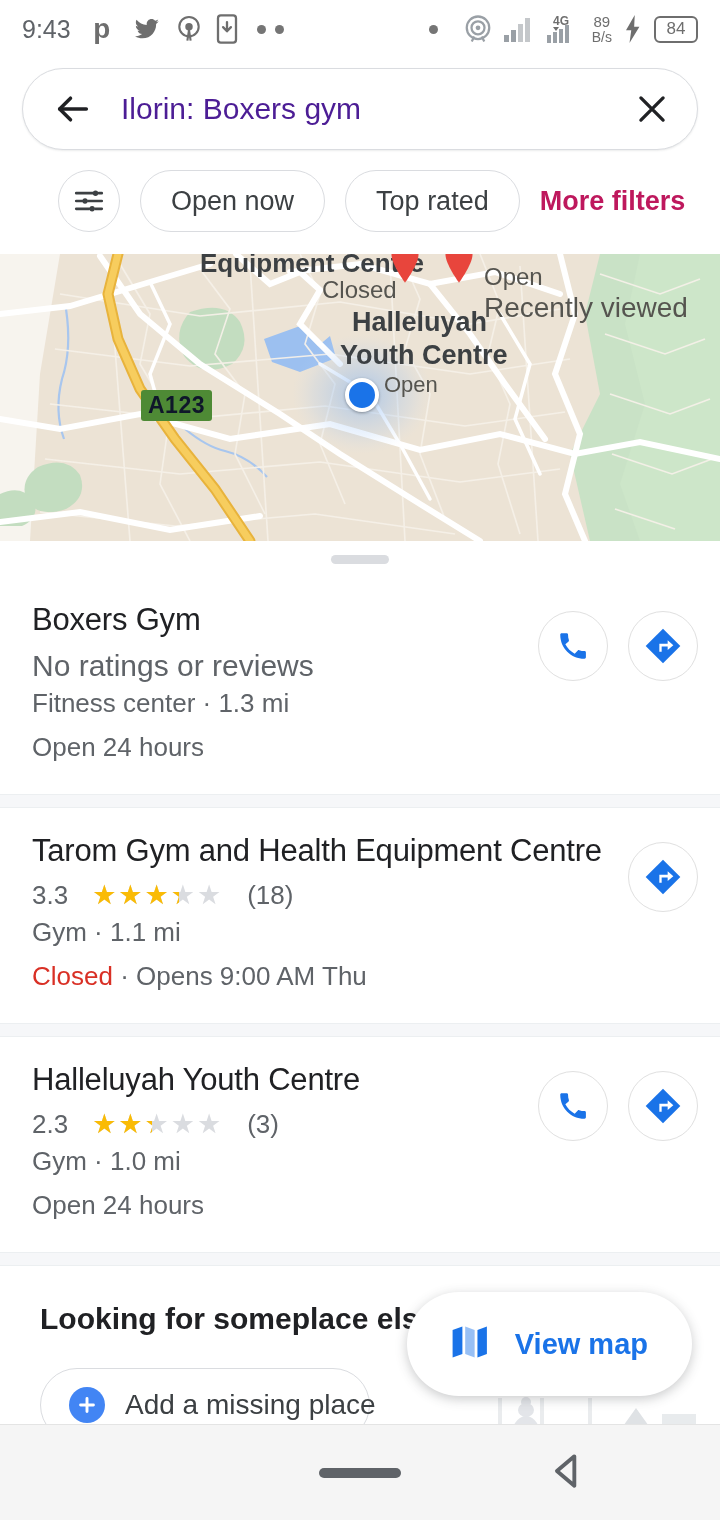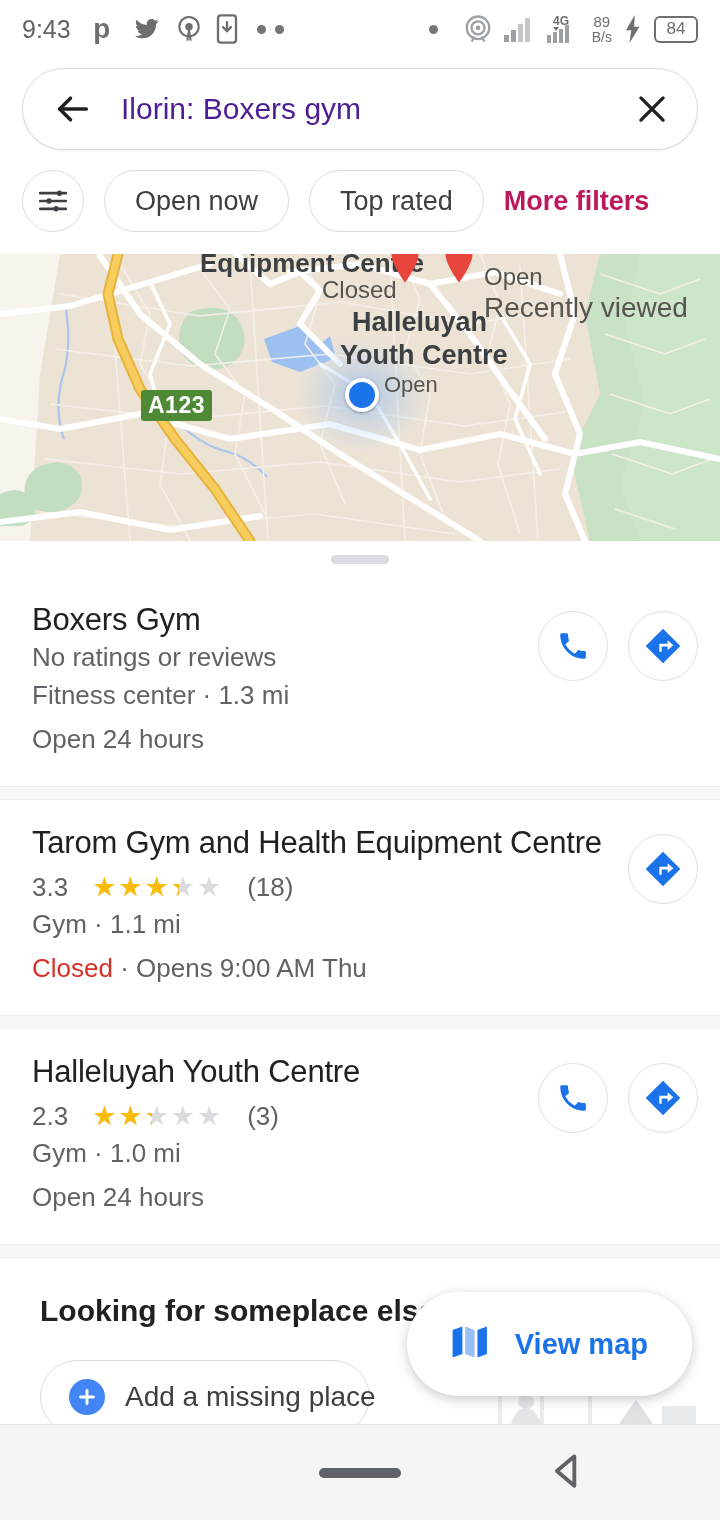--- a/index.html
+++ b/index.html
@@ -43,21 +43,21 @@
     padding:0 26px 0 30px;
     box-shadow:0 1px 2px rgba(60,64,67,.10);
   }
   .search-text {
     flex:1; font-size:30px; color:#4c1d95; margin-left:28px;
     white-space:nowrap; overflow:hidden;
   }
   .icon-btn { cursor:pointer; display:flex; align-items:center; justify-content:center; }
 
   
-  .chips { display:flex; align-items:center; gap:20px; padding:20px 22px 22px; }
+  .chips { display:flex; align-items:center; gap:20px; padding:20px 22px 22px;margin-left:36px; }
   .chip {
     height:62px; border:1.5px solid #dadce0; border-radius:31px;
     display:flex; align-items:center; justify-content:center;
     padding:0 30px; font-size:27px; color:#3c4043; background:#fff;
     white-space:nowrap;
   }
   .chip-round {
     width:62px; height:62px; border-radius:50%; padding:0; flex:0 0 62px;
   }
   .more-filters { font-size:27px; color:#be185d; font-weight:bold; white-space:nowrap; }
@@ -72,37 +72,37 @@
     position:absolute; color:#3c4043; pointer-events:none;
     font-family:"Liberation Sans", sans-serif;
   }
   .lbl-closed { font-size:24px; color:#55544f; }
   .lbl-open1 { font-size:24px; color:#55544f; }
   .lbl-recent { font-size:28px; color:#55544f; }
   .lbl-hall { font-size:27px; font-weight:bold; color:#3c4043; text-align:center; line-height:32px;}
   .lbl-open2 { font-size:22px; color:#55544f; }
   .lbl-equip { font-size:26px; font-weight:bold; color:#3c4043; }
   .shield {
-    position:absolute; background:#4e8a35; color:#ffffff; font-size:23px;
+    position:absolute; background:#4e8a35; color:#0f172a; font-size:23px;
     font-weight:bold; padding:2px 7px; border-radius:3px; letter-spacing:.5px;
   }
   .bluedot {
     position:absolute; width:34px; height:34px; border-radius:50%;
     background:#1a73e8; border:4px solid #fff; box-shadow:0 1px 3px rgba(0,0,0,.35);
   }
 
   
   .sheet { background:#fff; position:relative; }
   .handle-row { height:36px; display:flex; align-items:center; justify-content:center; }
   .handle { width:58px; height:9px; border-radius:5px; background:#dadce0; }
 
   .result { padding:22px 22px 30px 32px; display:flex; align-items:flex-start; background:#fff; }
   .result .info { flex:1; min-width:0; padding-right:14px; }
   .r-title { font-size:31px; color:#202124; line-height:42px; letter-spacing:-.2px; }
-  .r-sub { font-size:26px; color:#5f6368; margin-top:0; line-height:33px; }
+  .r-sub { font-size:30px; color:#5f6368; margin-top:8px; line-height:33px; }
   .r-meta { font-size:26px; color:#5f6368; margin-top:5px; line-height:33px; }
   .r-hours { font-size:26px; color:#5f6368; margin-top:11px; line-height:33px; }
   .closed { color:#d93025; }
   .rating-row { display:flex; align-items:center; gap:24px; margin-top:8px; font-size:26px; color:#5f6368; }
   .stars { position:relative; display:inline-block; line-height:1; }
   .stars .bg { color:#dadce0; letter-spacing:2px; font-size:27px; }
   .stars .fg {
     position:absolute; left:0; top:0; overflow:hidden; white-space:nowrap;
     color:#fabb05; letter-spacing:2px; font-size:27px;
   }

